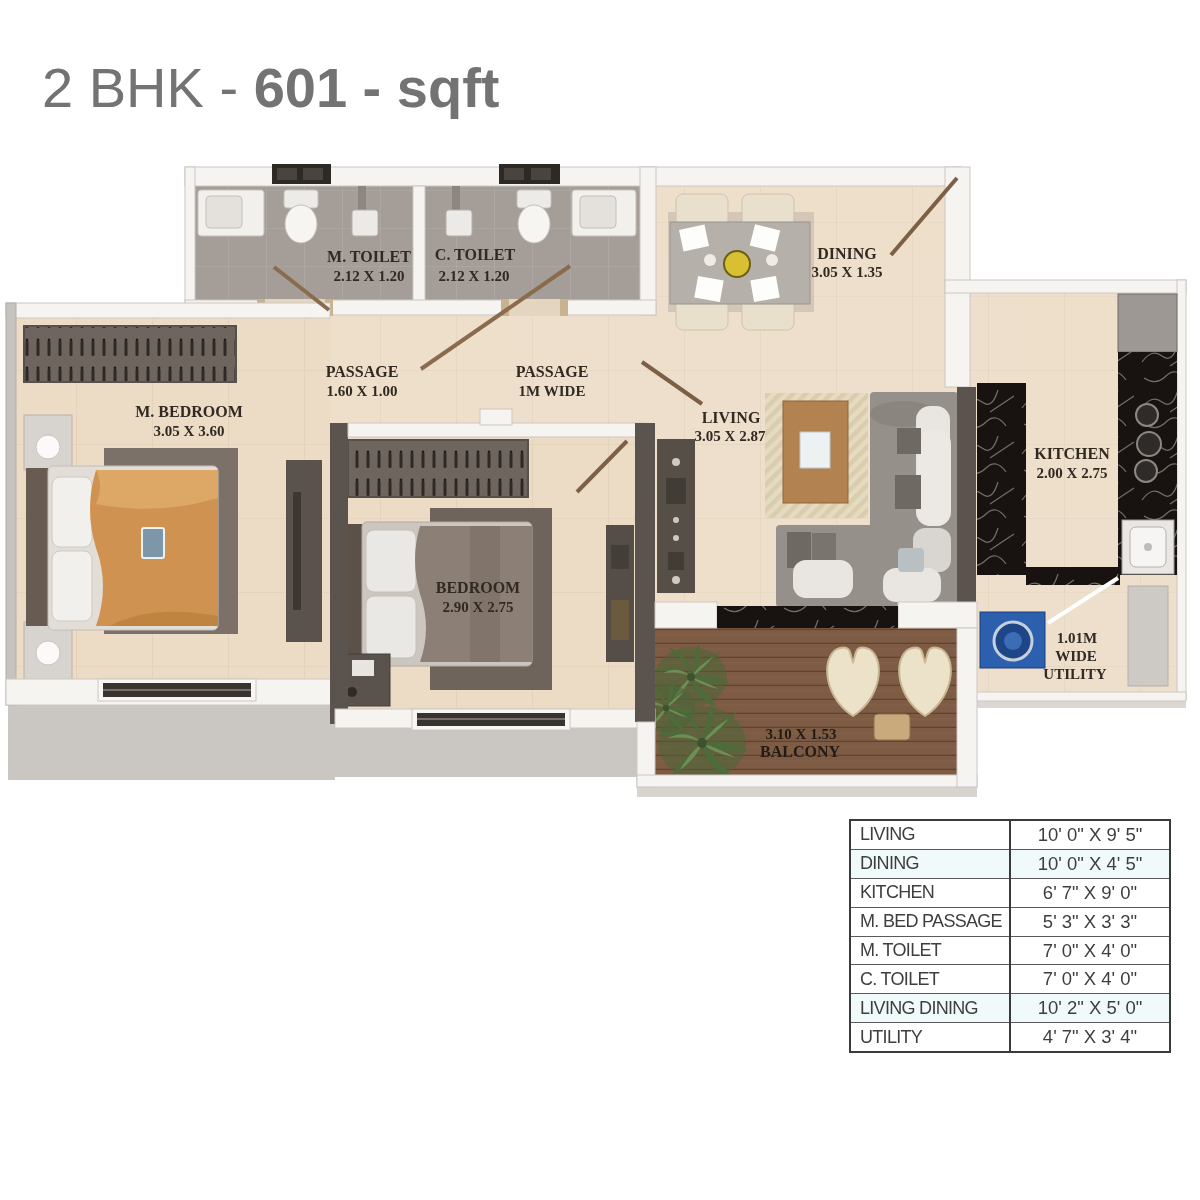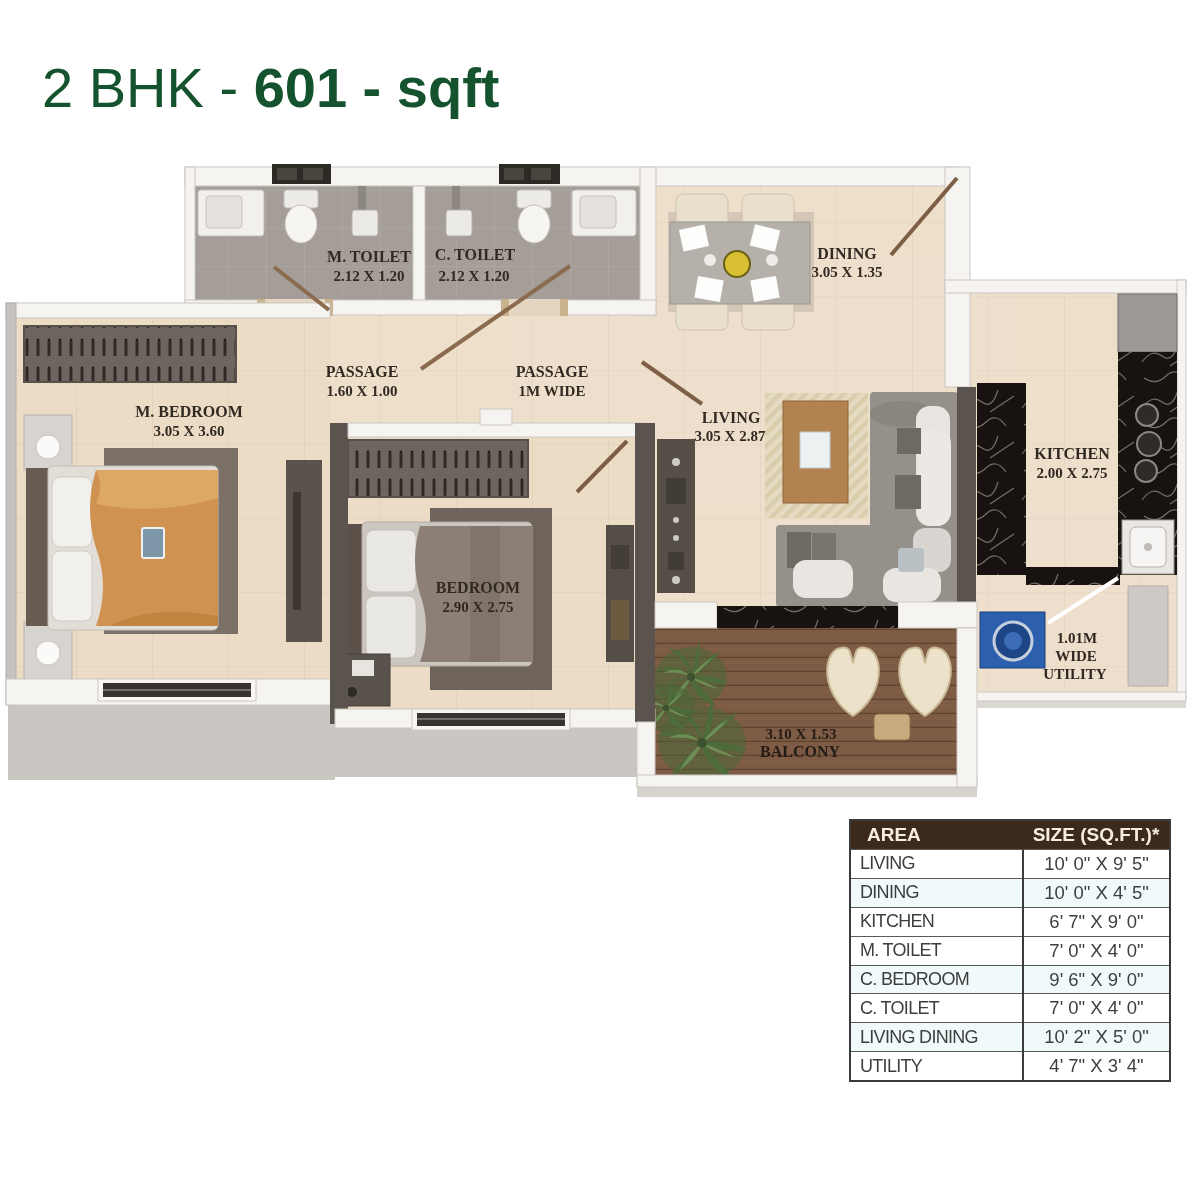--- a/index.html
+++ b/index.html
@@ -1,16 +1,16 @@
 <!DOCTYPE html>
 <html><head>
 <meta charset="utf-8">
 <style>
   html,body{margin:0;padding:0;background:#ffffff;width:1200px;height:1200px;overflow:hidden;}
-  .title{position:absolute;left:42px;top:55px;font-family:"Liberation Sans",sans-serif;font-size:56px;color:#14532d;letter-spacing:0px;}
+  .title{position:absolute;left:42px;top:55px;font-family:"Liberation Sans",sans-serif;font-size:56px;color:#737373;letter-spacing:0px;}
   .title b{font-weight:700;}
   svg{position:absolute;left:0;top:0;}
   table.area{position:absolute;left:849px;top:819px;width:322px;border-collapse:collapse;font-family:"Liberation Sans",sans-serif;table-layout:fixed;border:2px solid #3a3a3a;}
   table.area th{background:#3b2a1c;color:#f6eddd;font-size:19px;height:28px;padding:0;}
   table.area th.a{text-align:left;padding-left:16px;width:156px;}
   table.area th.s{text-align:center;}
   table.area td{border:1px solid #5a5a5a;font-size:18.5px;color:#3d3f3f;height:27.9px;padding:0;white-space:nowrap;overflow:hidden;}
   table.area td.a{padding-left:10px;border-right:2px solid #3a3a3a;font-size:18px;letter-spacing:-0.7px;padding-left:9px !important;}
   table.area td.s{text-align:center;}
   table.area tr.alt td{background:#f1fafa;}
@@ -421,43 +421,39 @@
   <text x="1076" y="661" font-size="15">WIDE</text>
   <text x="1075" y="679" font-size="15">UTILITY</text>
 
   <text x="801" y="739" font-size="15" fill="#241c14">3.10 X 1.53</text>
   <text x="800" y="757" font-size="16" fill="#241c14">BALCONY</text>
 </g>
 </svg>
 
 <table class="area">
   <tbody>
-      <tr>
-        <th class="a">AREA</th>
-        <th class="s">SIZE (SQ.FT.)*</th>
-      </tr>
   <tr class="w">
         <td class="a">LIVING</td>
         <td class="s">10' 0" X 9' 5"</td>
       </tr>
   <tr class="alt">
         <td class="a">DINING</td>
         <td class="s">10' 0" X 4' 5"</td>
       </tr>
   <tr class="w">
         <td class="a">KITCHEN</td>
         <td class="s">6' 7" X 9' 0"</td>
       </tr>
   <tr class="w">
+        <td class="a">M. BED PASSAGE</td>
+        <td class="s">5' 3" X 3' 3"</td>
+      </tr>
+  <tr class="w">
         <td class="a">M. TOILET</td>
         <td class="s">7' 0" X 4' 0"</td>
-      </tr>
-  <tr class="alt">
-        <td class="a">C. BEDROOM</td>
-        <td class="s">9' 6" X 9' 0"</td>
       </tr>
   <tr class="w">
         <td class="a">C. TOILET</td>
         <td class="s">7' 0" X 4' 0"</td>
       </tr>
   <tr class="alt">
         <td class="a">LIVING DINING</td>
         <td class="s">10' 2" X 5' 0"</td>
       </tr>
   <tr class="w">

